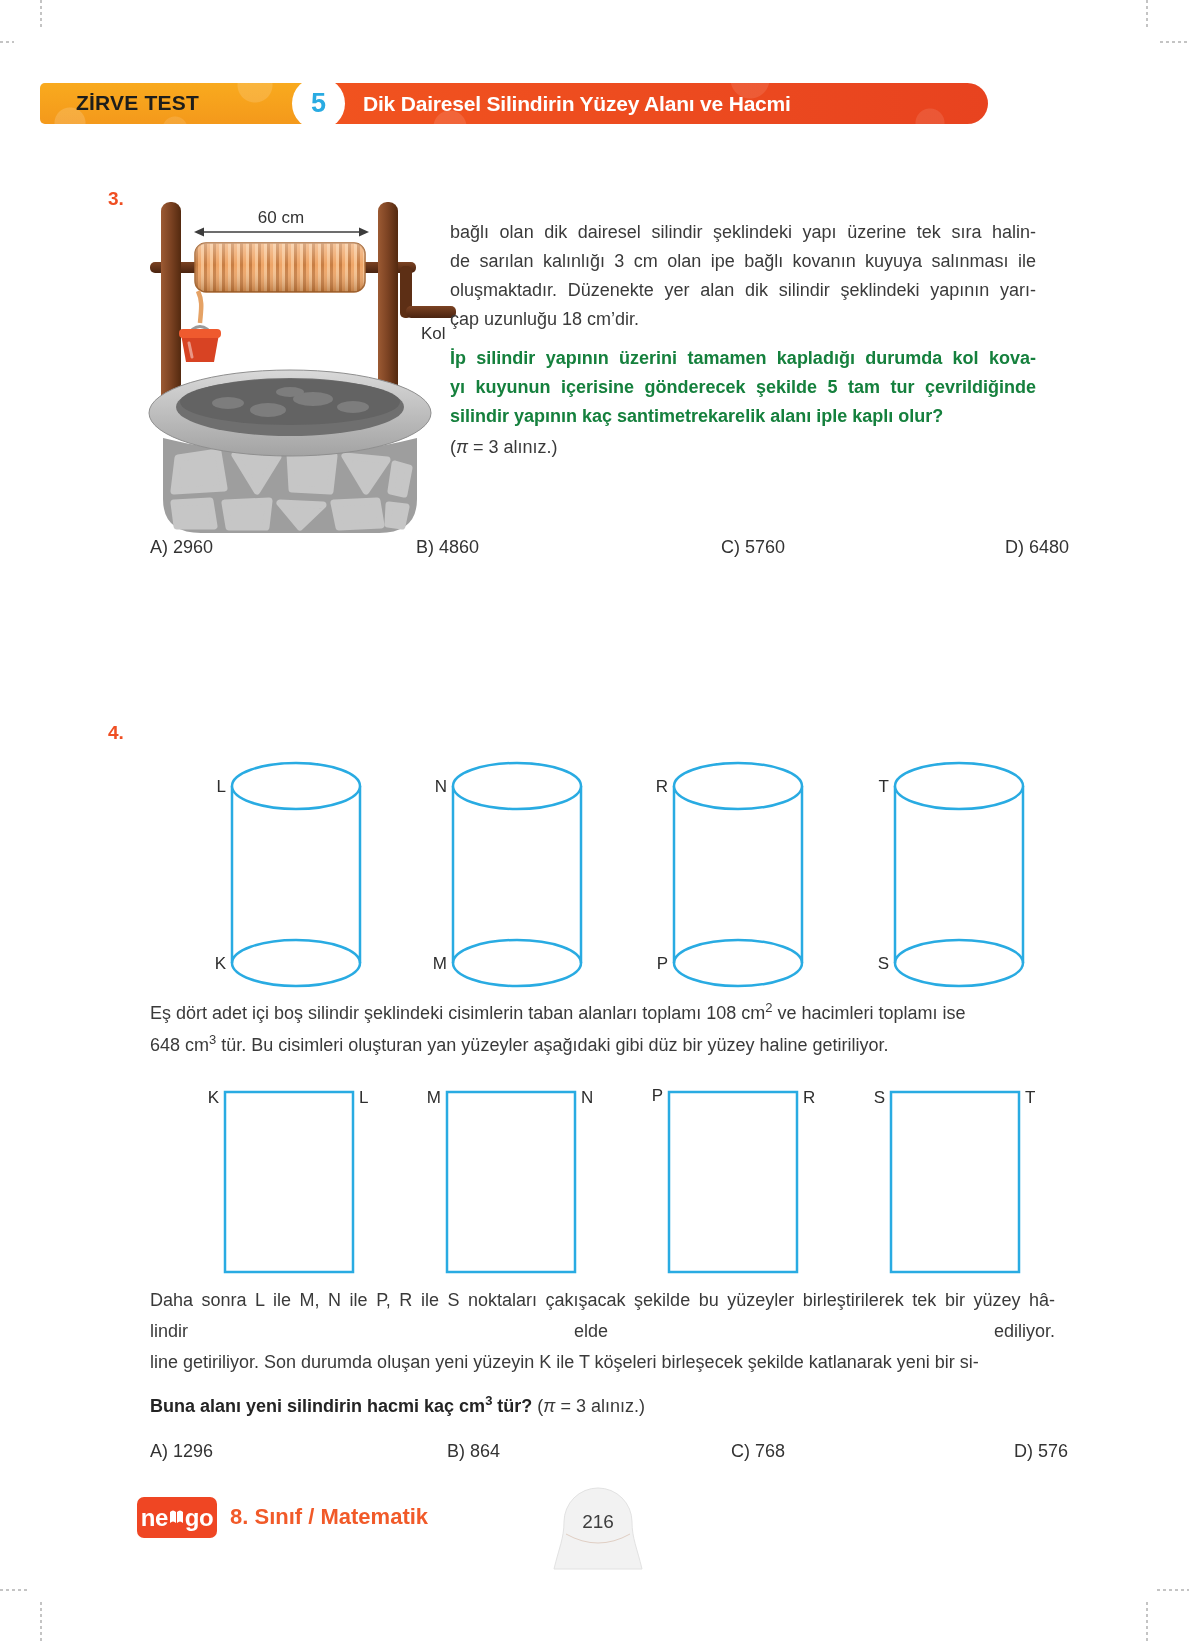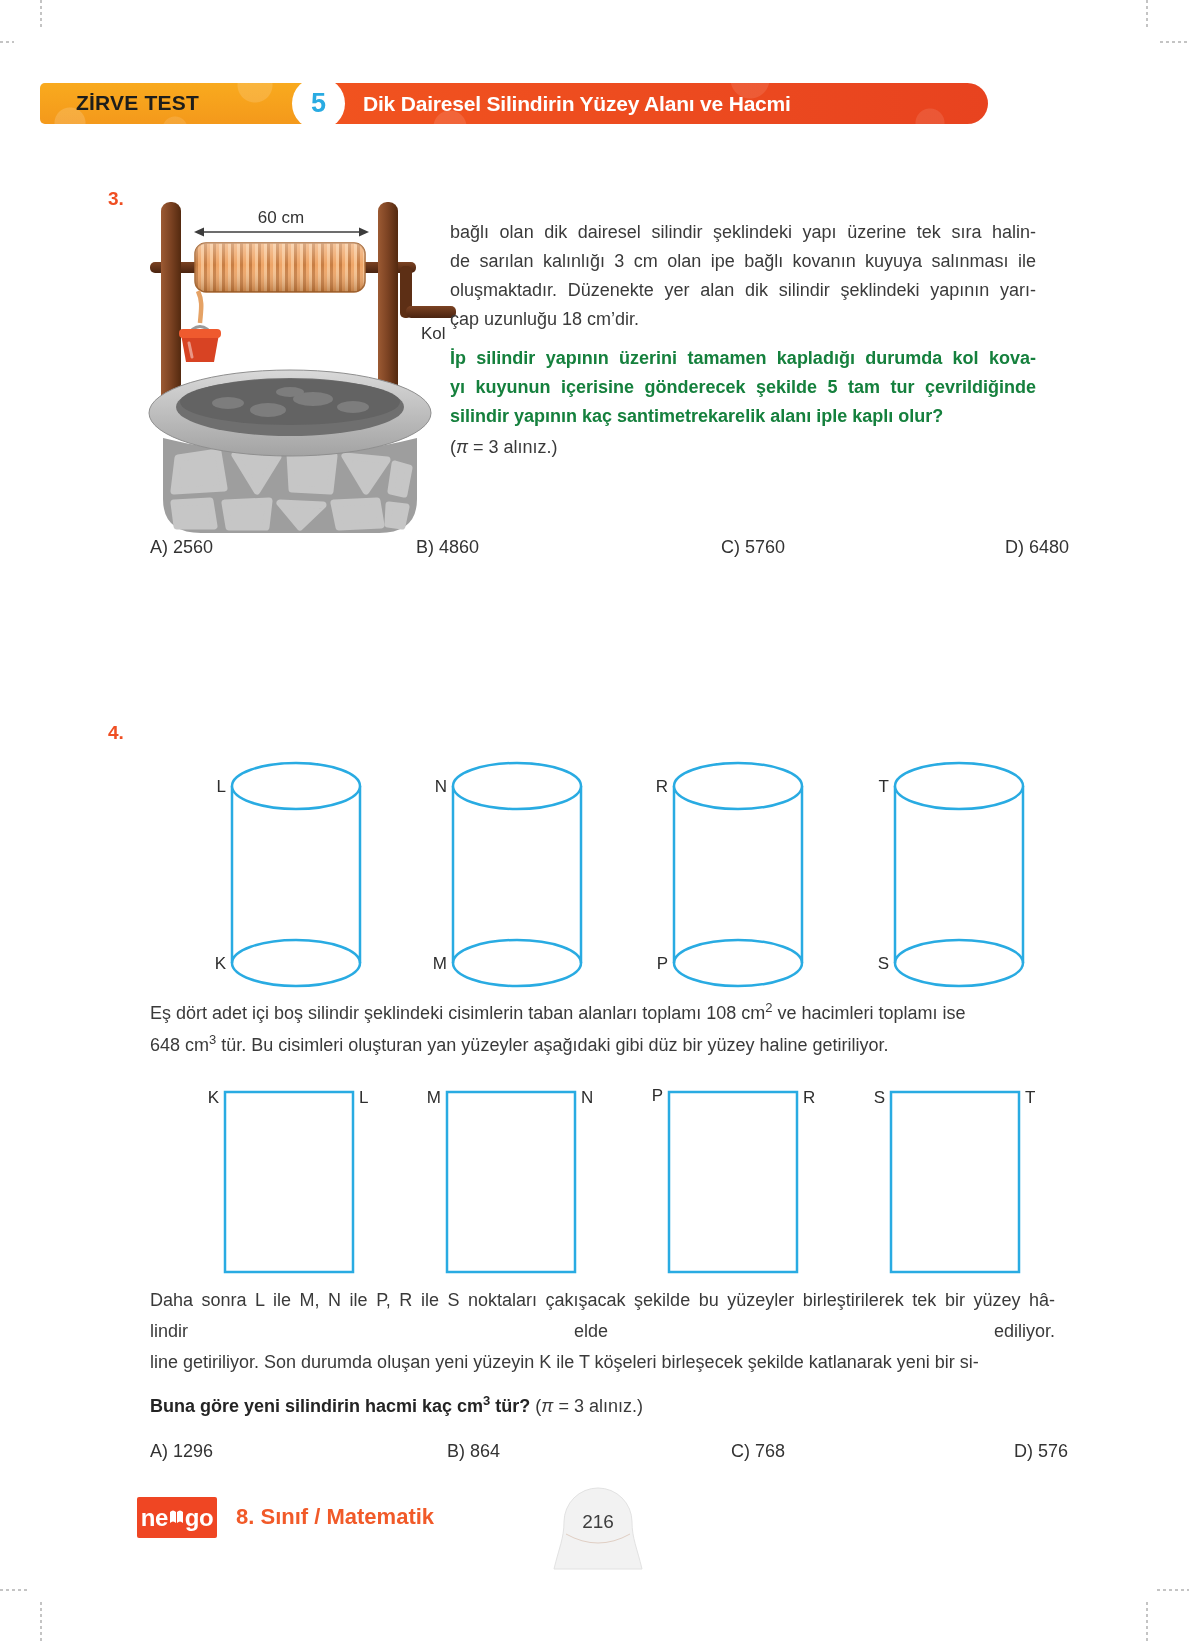--- a/index.html
+++ b/index.html
@@ -44,23 +44,23 @@
   .opt{position:absolute;font-size:18px;color:#333333;white-space:nowrap;}
 
   
   .q4intro{position:absolute;left:150px;top:998px;width:905px;font-size:18px;line-height:31px;}
   .q4para{position:absolute;left:150px;top:1285px;width:905px;font-size:18px;line-height:31px;}
   .q4q{position:absolute;left:150px;top:1396px;font-size:18px;}
 
   svg text{font-family:"Liberation Sans","DejaVu Sans",sans-serif;}
 
   
-  .logo{position:absolute;left:137px;top:1497px;width:80px;height:41px;background:#EF4623;border-radius:2px;
+  .logo{position:absolute;left:137px;top:1497px;width:80px;height:41px;background:#EF4623;border-radius:7px;
     display:flex;align-items:center;justify-content:center;color:#fff;font-weight:bold;font-size:24px;letter-spacing:-.5px;}
-  .tagline{position:absolute;left:236px;top:1504px;font-size:22px;font-weight:bold;color:#F15A29;}
+  .tagline{position:absolute;left:230px;top:1504px;font-size:22px;font-weight:bold;color:#F15A29;}
   .bell{position:absolute;left:552px;top:1486px;}
 </style>
 </head>
 <body>
 
 <div class="page">
 
   <div class="crop-v" style="left:40px;top:0;height:28px;"></div>
   <div class="crop-h" style="left:0;top:41px;width:14px;"></div>
   <div class="crop-v" style="left:1146px;top:0;height:28px;"></div>
@@ -164,21 +164,21 @@
         <div class="tline">çap uzunluğu 18 cm’dir.</div>
       </div>
     <div class="boldpara">
         <div class="tline">İp silindir yapının üzerini tamamen kapladığı durumda kol kova-</div>
         <div class="tline">yı kuyunun içerisine gönderecek şekilde 5 tam tur çevrildiğinde</div>
         <div class="tline">silindir yapının kaç santimetrekarelik alanı iple kaplı olur?</div>
       </div>
     <div class="notepara"><span>(</span><span class="i">π</span><span> = 3 alınız.)</span></div>
   </div>
 
-  <span class="opt" style="left:150px;top:537px;">A) 2560</span>
+  <span class="opt" style="left:150px;top:537px;">A) 2960</span>
   <span class="opt" style="left:416px;top:537px;">B) 4860</span>
   <span class="opt" style="left:721px;top:537px;">C) 5760</span>
   <span class="opt" style="left:1005px;top:537px;">D) 6480</span>
 
   <div class="qnum" style="left:108px;top:722px;">4.</div>
 
   <svg style="position:absolute;left:200px;top:735px;" width="840" height="265" viewBox="0 0 840 265">
     <g stroke="#29ABE2" stroke-width="2.5" fill="none">
       <g>
         <line x1="32" y1="51" x2="32" y2="228"></line>
@@ -239,21 +239,21 @@
       <text x="685" y="18" text-anchor="end">S</text>
       <text x="825" y="18">T</text>
     </g>
   </svg>
 
   <div class="q4para">
       <div class="tline">Daha sonra L ile M, N ile P, R ile S noktaları çakışacak şekilde bu yüzeyler birleştirilerek tek bir yüzey hâ-</div>
       <div class="tline">lindir elde ediliyor.</div>
       <div class="tline">line getiriliyor. Son durumda oluşan yeni yüzeyin K ile T köşeleri birleşecek şekilde katlanarak yeni bir si-</div>
     </div>
-  <div class="q4q"><span class="b">Buna göre yeni silindirin hacmi kaç cm</span><span class="sup b">3</span><span class="b"> tür? </span><span>(</span><span class="i">π</span><span> = 3 alınız.)</span></div>
+  <div class="q4q"><span class="b">Buna alanı yeni silindirin hacmi kaç cm</span><span class="sup b">3</span><span class="b"> tür? </span><span>(</span><span class="i">π</span><span> = 3 alınız.)</span></div>
 
   <span class="opt" style="left:150px;top:1441px;">A) 1296</span>
   <span class="opt" style="left:447px;top:1441px;text-align:right;">B) 864</span>
   <span class="opt" style="left:731px;top:1441px;">C) 768</span>
   <span class="opt" style="left:1014px;top:1441px;">D) 576</span>
 
   <div class="logo">
     <span>ne</span>
       <svg width="15" height="17" viewBox="0 0 15 17" style="margin:0 1px 2px 1px;">
         <path d="M1,4 Q4,1 7,4 L7,15 Q4,12 1,15 Z" fill="#ffffff"></path>

